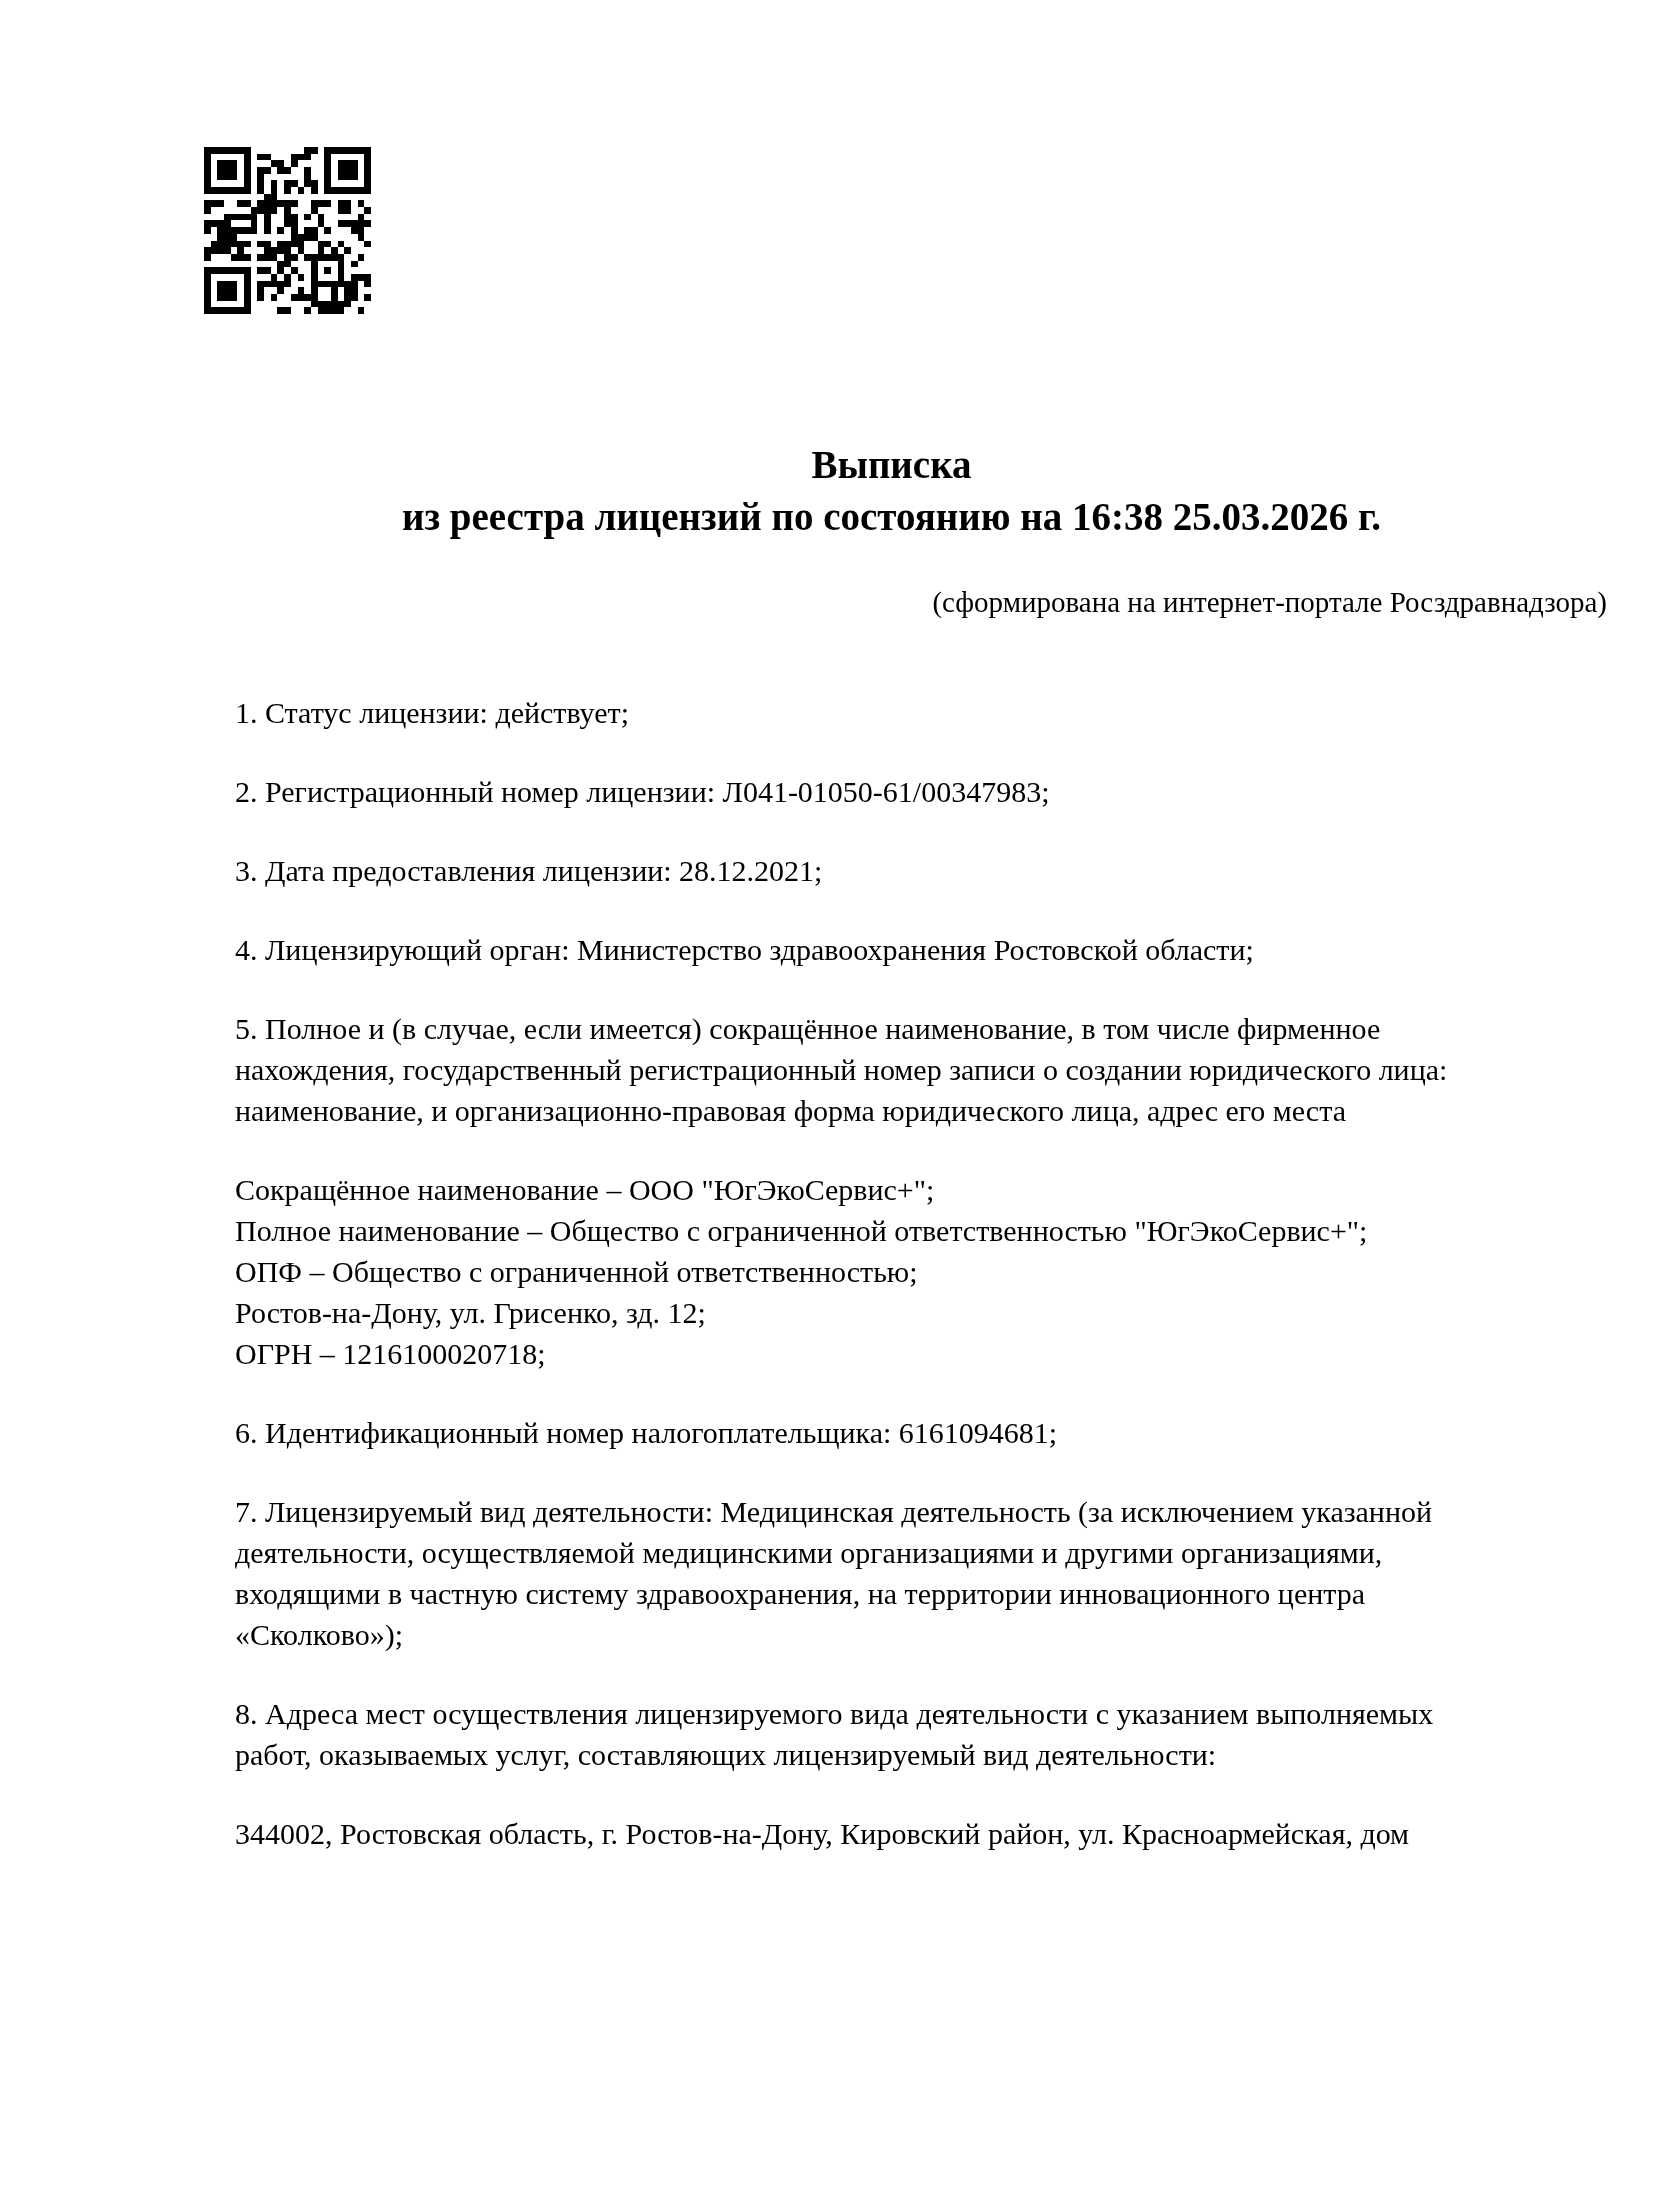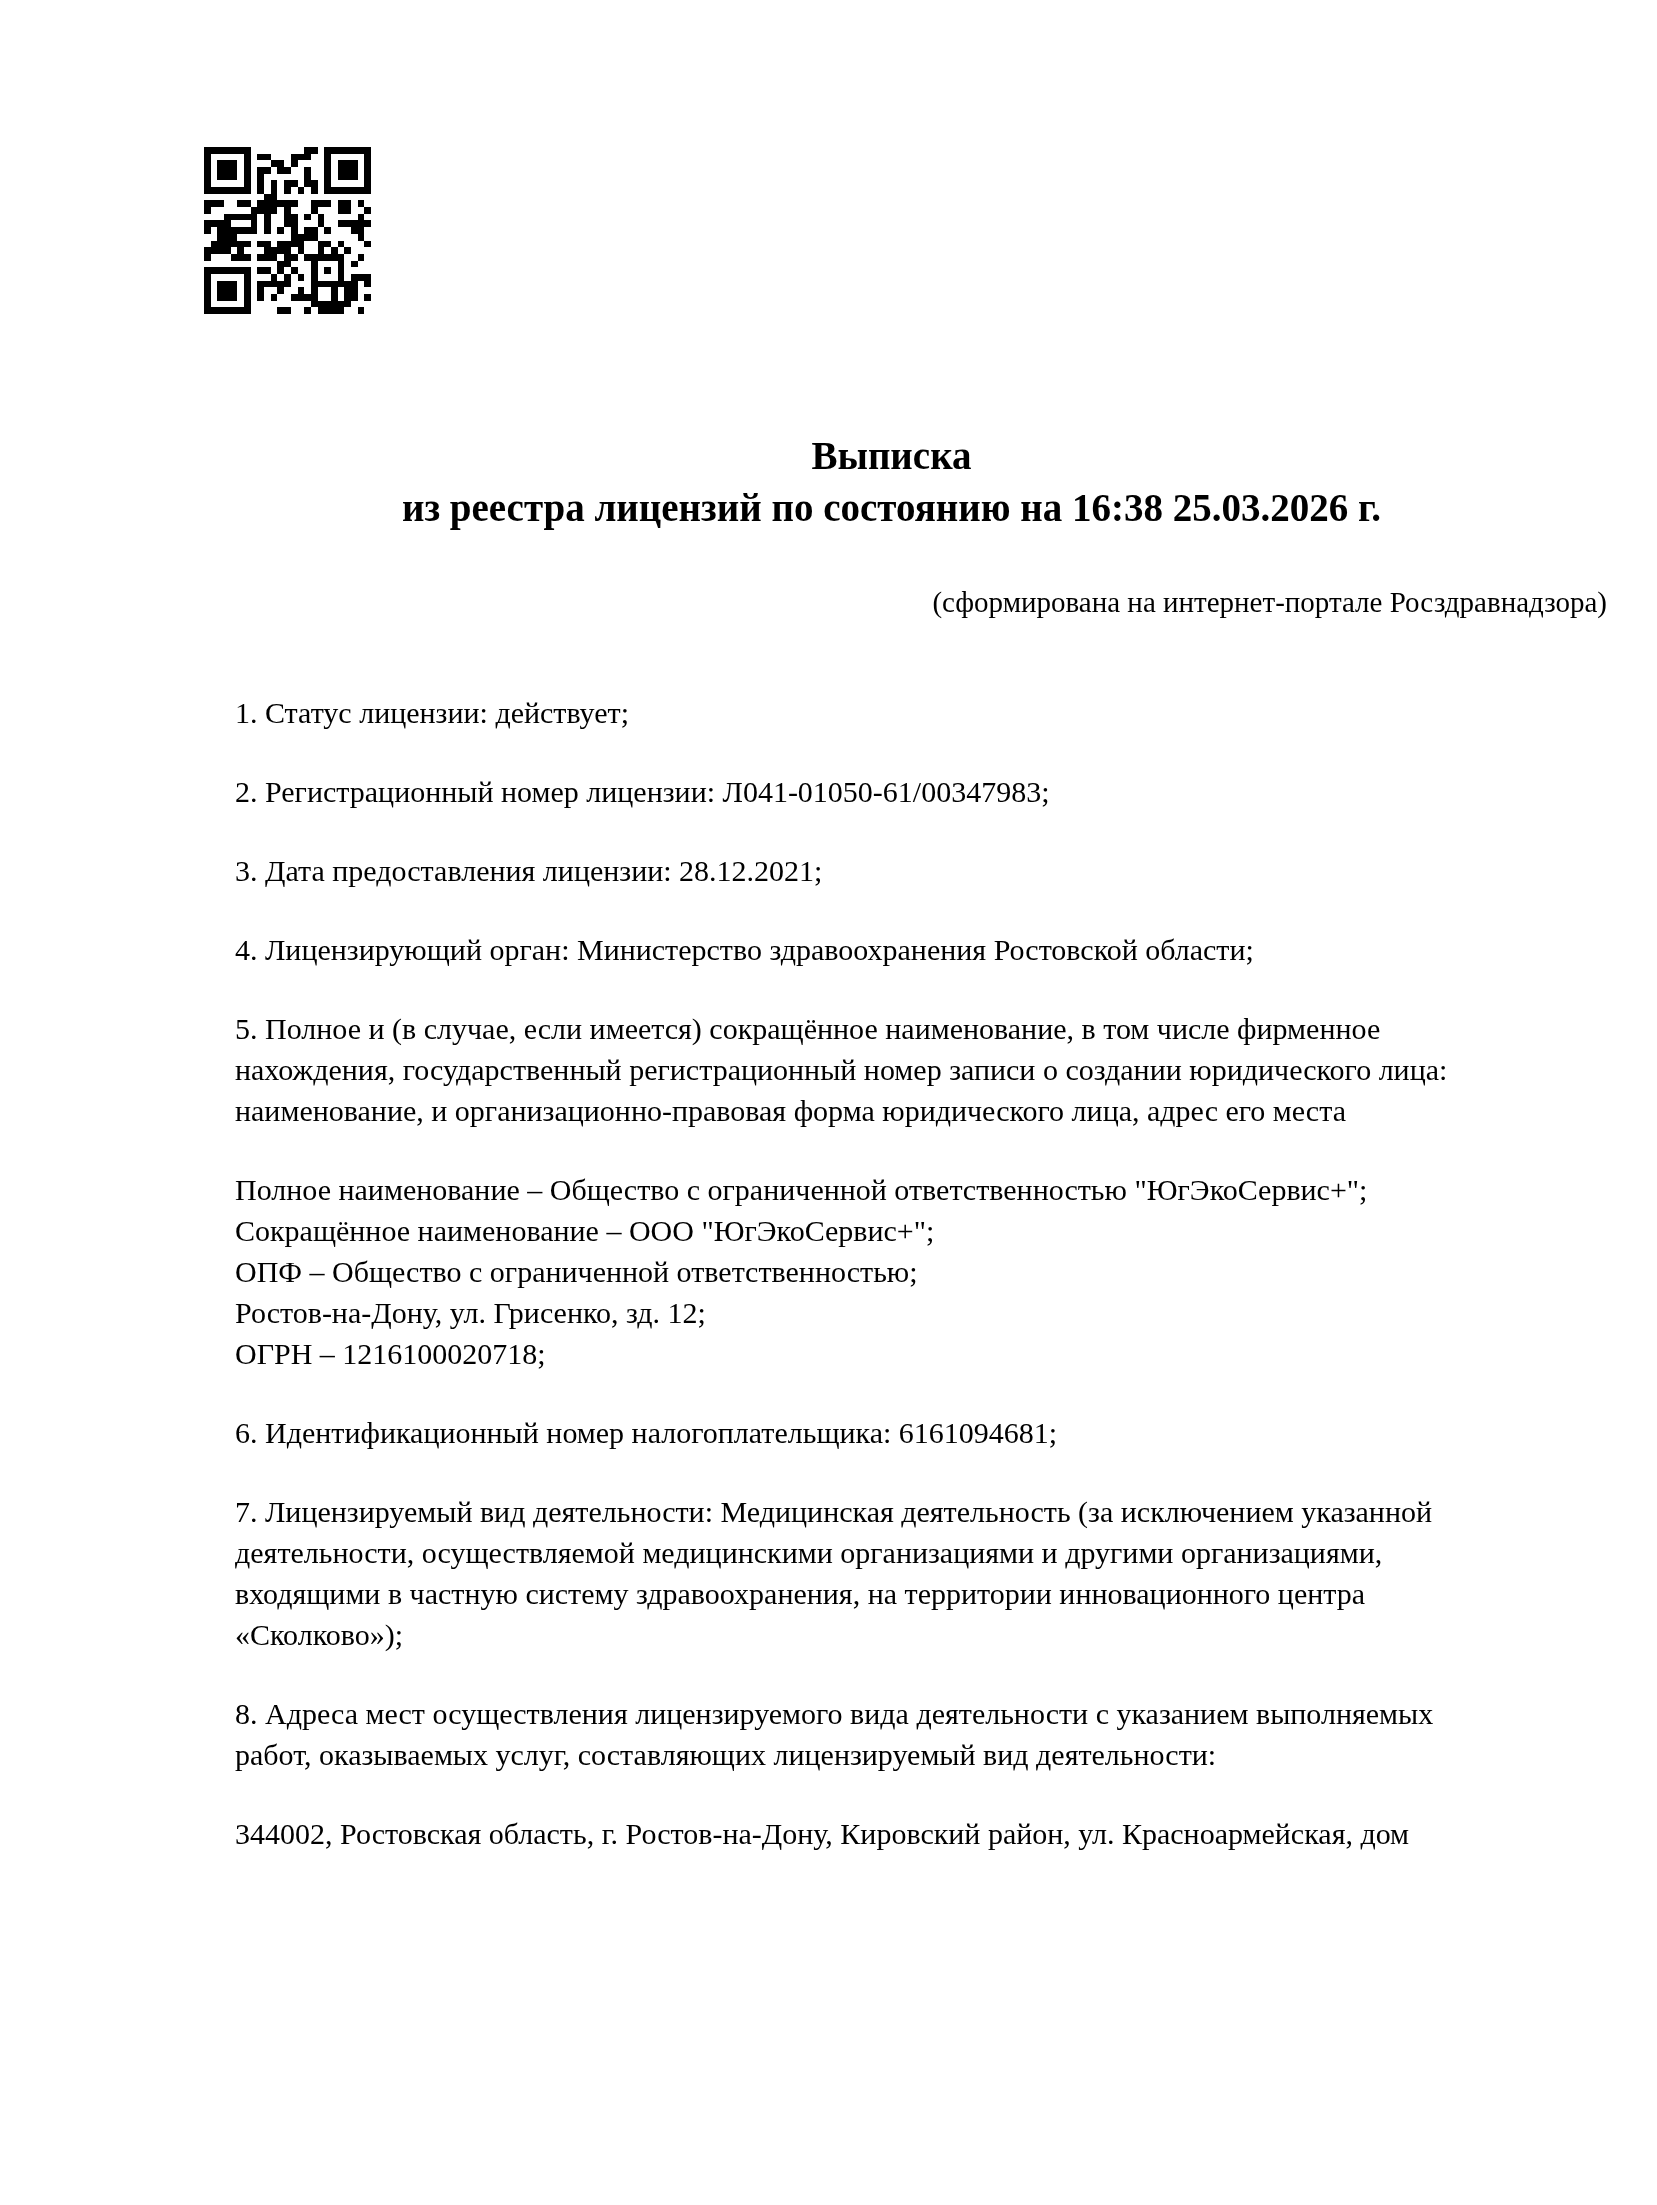--- a/index.html
+++ b/index.html
@@ -20,21 +20,21 @@
     position: absolute;
     left: 204px;
     top: 147px;
     width: 167px;
     height: 167px;
   }
   .qr svg { display: block; width: 167px; height: 167px; }
   .title-block {
     position: absolute;
     left: 192px;
-    top: 430px;
+    top: 439px;
     width: 1399px;
     text-align: center;
     font-size: 39px;
     line-height: 52px;
     font-weight: bold;
     white-space: nowrap;
   }
   .subtitle {
     position: absolute;
     left: 208px;
@@ -311,22 +311,22 @@
       </div>
     <div class="paragraph">
         <div class="text-line">4. Лицензирующий орган: Министерство здравоохранения Ростовской области;</div>
       </div>
     <div class="paragraph">
         <div class="text-line">5. Полное и (в случае, если имеется) сокращённое наименование, в том числе фирменное</div>
         <div class="text-line">нахождения, государственный регистрационный номер записи о создании юридического лица:</div>
         <div class="text-line">наименование, и организационно-правовая форма юридического лица, адрес его места</div>
       </div>
     <div class="paragraph">
+        <div class="text-line">Сокращённое наименование – ООО "ЮгЭкоСервис+";</div>
         <div class="text-line">Полное наименование – Общество с ограниченной ответственностью "ЮгЭкоСервис+";</div>
-        <div class="text-line">Сокращённое наименование – ООО "ЮгЭкоСервис+";</div>
         <div class="text-line">ОПФ – Общество с ограниченной ответственностью;</div>
         <div class="text-line">Ростов-на-Дону, ул. Грисенко, зд. 12;</div>
         <div class="text-line">ОГРН – 1216100020718;</div>
       </div>
     <div class="paragraph">
         <div class="text-line">6. Идентификационный номер налогоплательщика: 6161094681;</div>
       </div>
     <div class="paragraph">
         <div class="text-line">7. Лицензируемый вид деятельности: Медицинская деятельность (за исключением указанной</div>
         <div class="text-line">деятельности, осуществляемой медицинскими организациями и другими организациями,</div>

